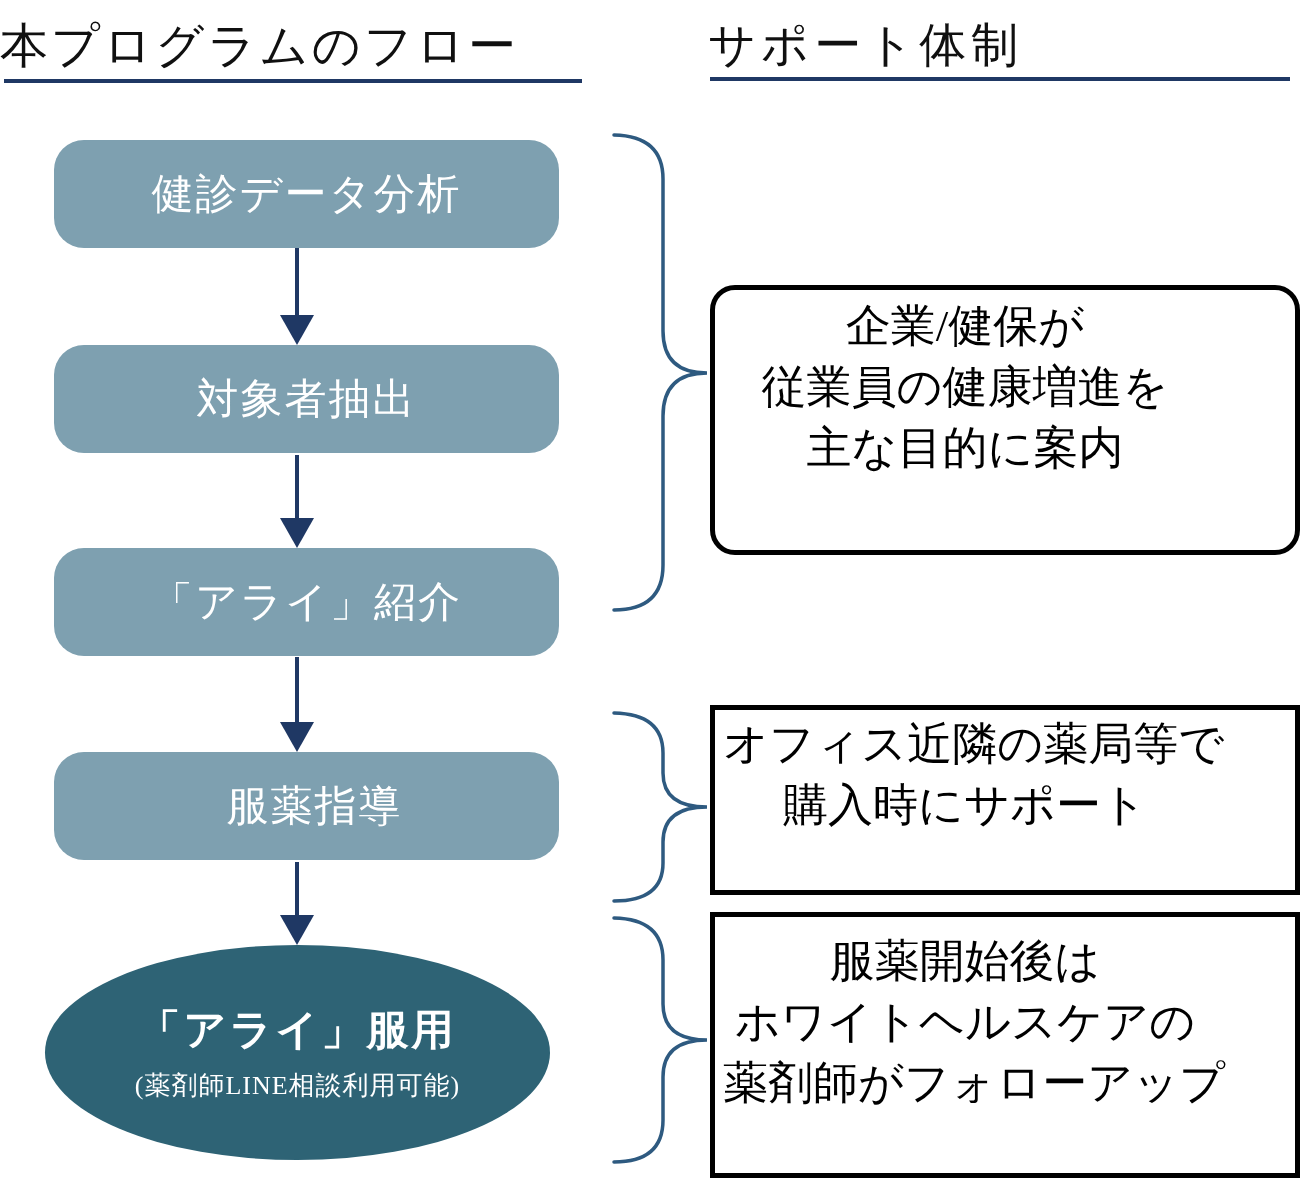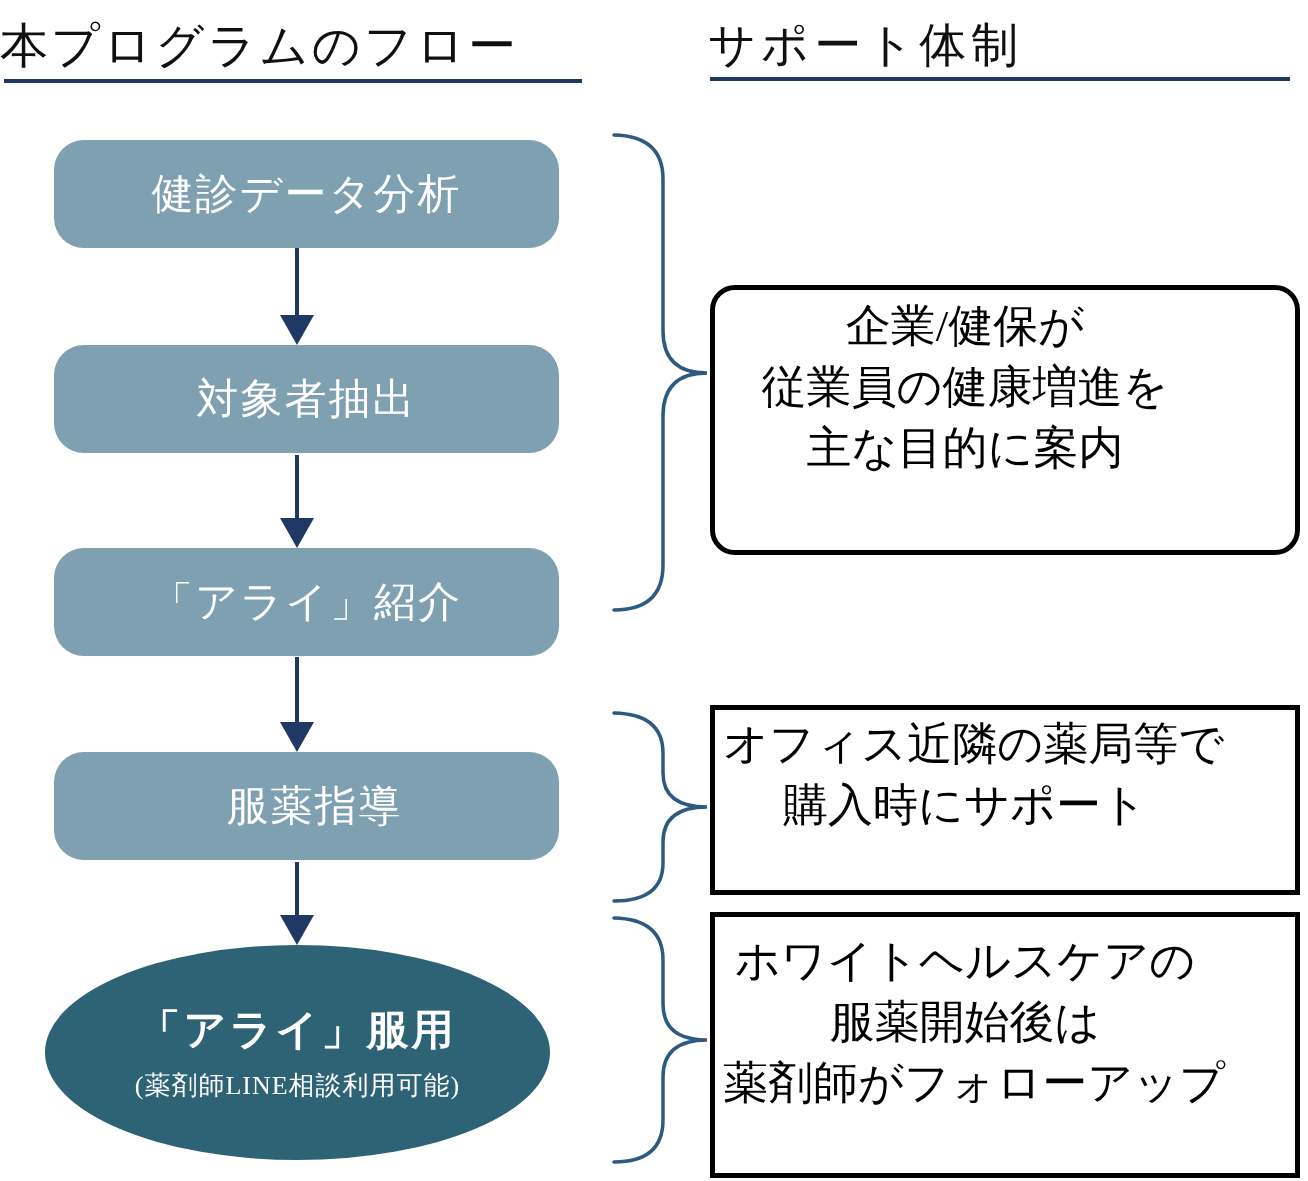--- a/index.html
+++ b/index.html
@@ -129,18 +129,18 @@
     <div>従業員の健康増進を</div>
     <div>主な目的に案内</div>
   </div>
 
   <div class="support p2">
     <div>オフィス近隣の薬局等で</div>
     <div>購入時にサポート</div>
   </div>
 
   <div class="support p3">
+    <div>服薬開始後は</div>
     <div>ホワイトヘルスケアの</div>
-    <div>服薬開始後は</div>
     <div>薬剤師がフォローアップ</div>
   </div>
 
 </div>
 
 </body></html>

